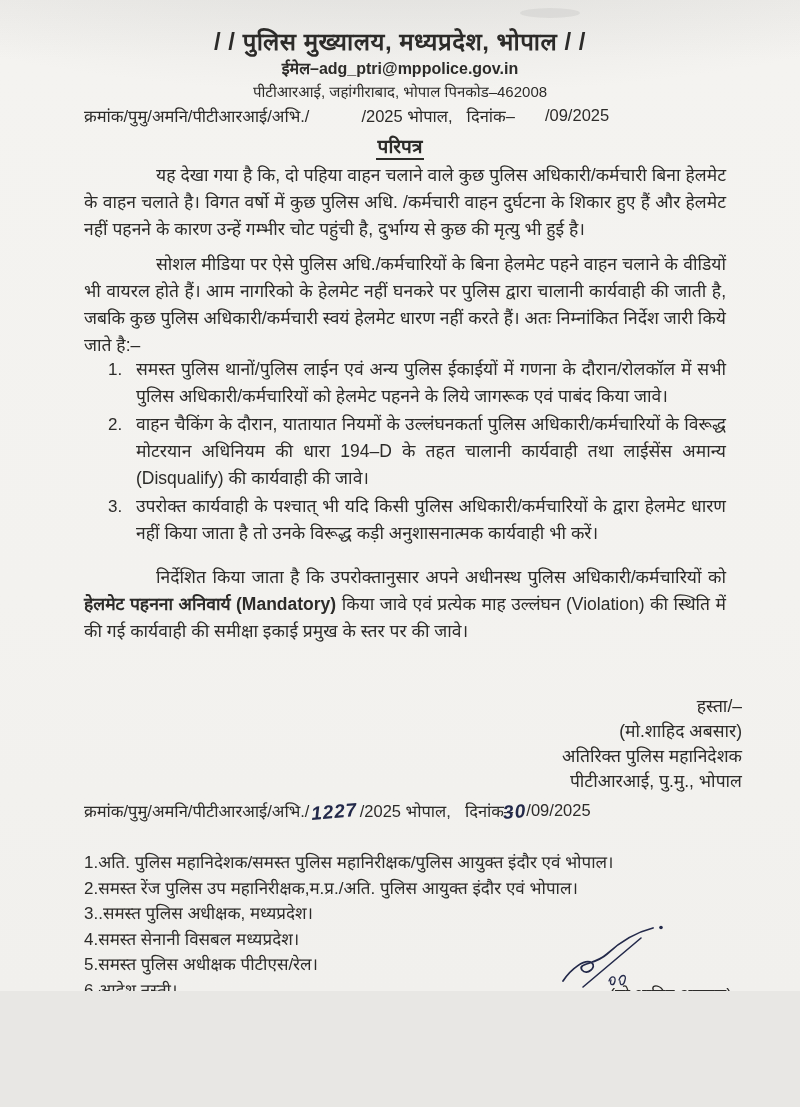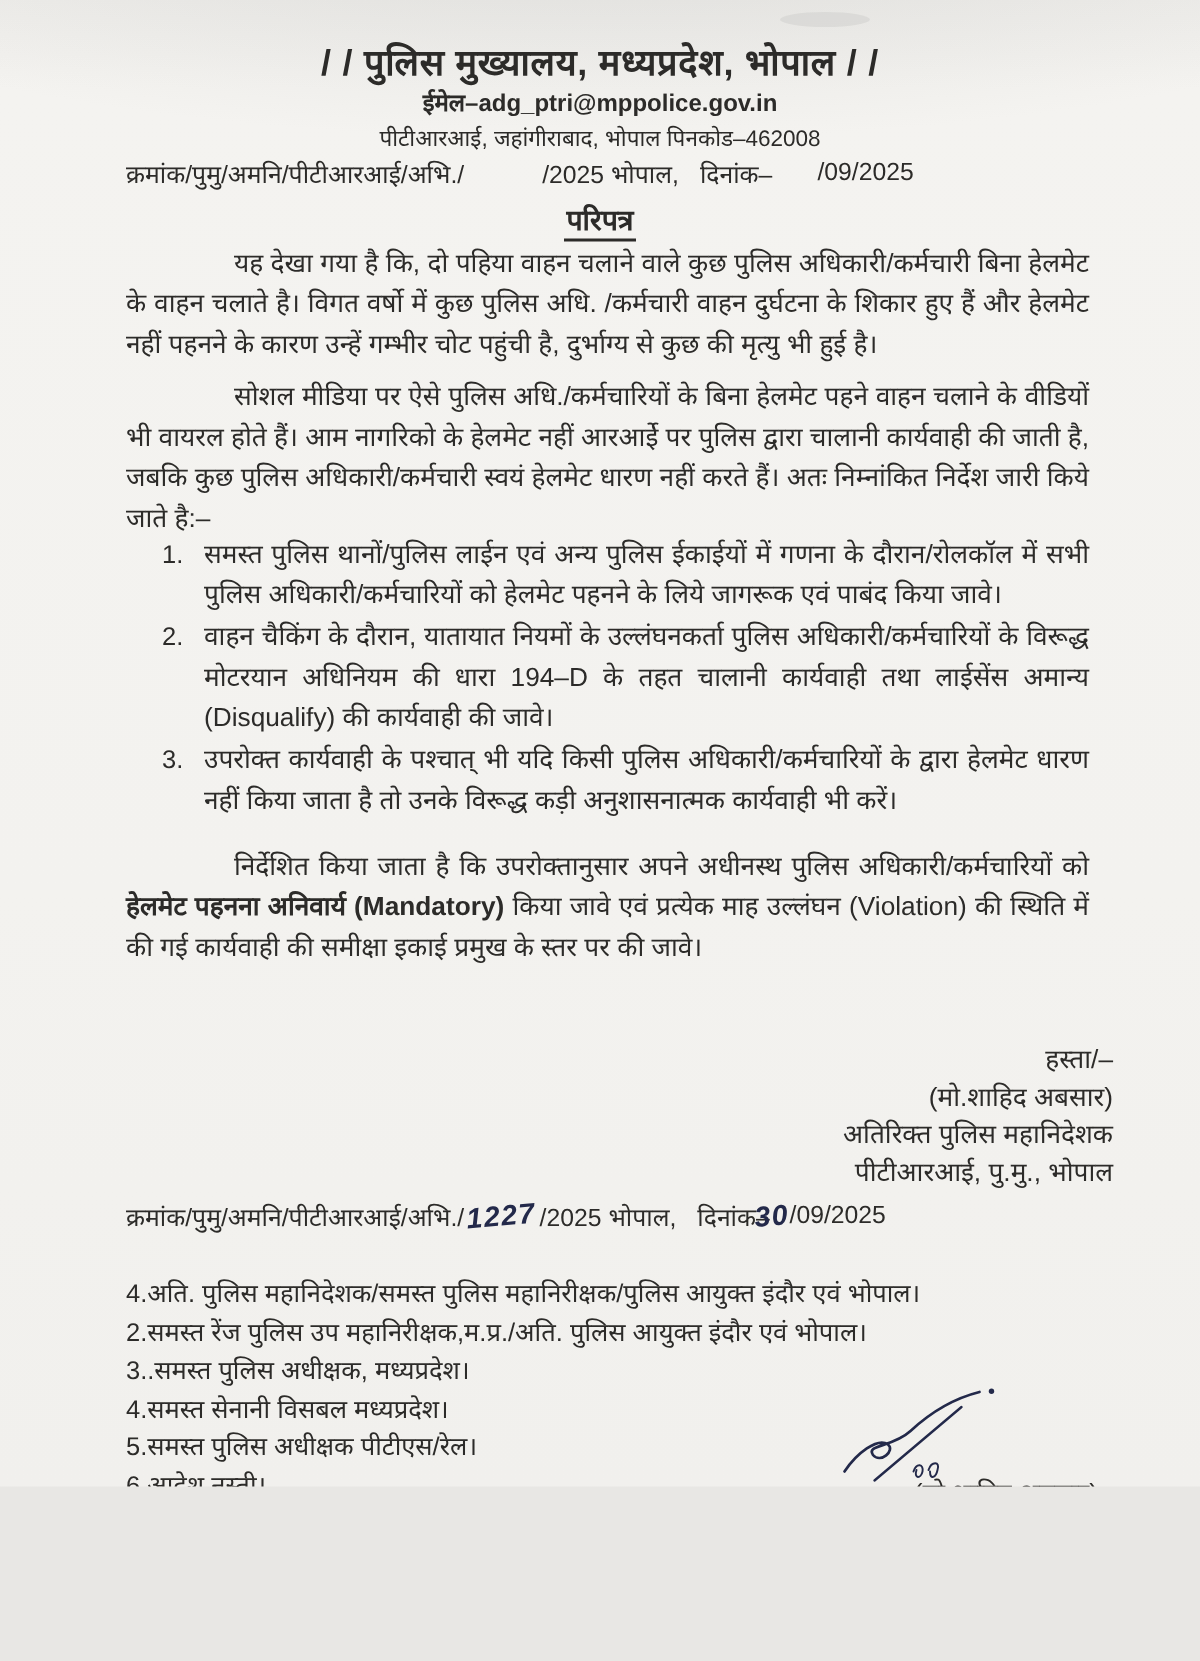--- a/index.html
+++ b/index.html
@@ -73,21 +73,21 @@
     <span>/2025 भोपाल,</span>
     <span class="gap-b"></span>
     <span>दिनांक–</span>
     <span class="gap-c"></span>
     <span>/09/2025</span>
   </div>
 
   <div class="abs center doc-title"><span>परिपत्र</span></div>
 
   <div class="abs para indent para1">यह देखा गया है कि, दो पहिया वाहन चलाने वाले कुछ पुलिस अधिकारी/कर्मचारी बिना हेलमेट के वाहन चलाते है। विगत वर्षो में कुछ पुलिस अधि. /कर्मचारी वाहन दुर्घटना के शिकार हुए हैं और हेलमेट नहीं पहनने के कारण उन्हें गम्भीर चोट पहुंची है, दुर्भाग्य से कुछ की मृत्यु भी हुई है।</div>
-  <div class="abs para indent para2">सोशल मीडिया पर ऐसे पुलिस अधि./कर्मचारियों के बिना हेलमेट पहने वाहन चलाने के वीडियों भी वायरल होते हैं। आम नागरिको के हेलमेट नहीं आरआईे पर पुलिस द्वारा चालानी कार्यवाही की जाती है, जबकि कुछ पुलिस अधिकारी/कर्मचारी स्वयं हेलमेट धारण नहीं करते हैं। अतः निम्नांकित निर्देश जारी किये जाते है:–</div>
+  <div class="abs para indent para2">सोशल मीडिया पर ऐसे पुलिस अधि./कर्मचारियों के बिना हेलमेट पहने वाहन चलाने के वीडियों भी वायरल होते हैं। आम नागरिको के हेलमेट नहीं घनकरे पर पुलिस द्वारा चालानी कार्यवाही की जाती है, जबकि कुछ पुलिस अधिकारी/कर्मचारी स्वयं हेलमेट धारण नहीं करते हैं। अतः निम्नांकित निर्देश जारी किये जाते है:–</div>
 
   <div class="abs dirlist">
     <div class="diritem">
       <span class="dirnum">1.</span>
       <span class="dirtext">समस्त पुलिस थानों/पुलिस लाईन एवं अन्य पुलिस ईकाईयों में गणना के दौरान/रोलकॉल में सभी पुलिस अधिकारी/कर्मचारियों को हेलमेट पहनने के लिये जागरूक एवं पाबंद किया जावे।</span>
     </div>
     <div class="diritem">
       <span class="dirnum">2.</span>
       <span class="dirtext">वाहन चैकिंग के दौरान, यातायात नियमों के उल्लंघनकर्ता पुलिस अधिकारी/कर्मचारियों के विरूद्ध मोटरयान अधिनियम की धारा 194–D के तहत चालानी कार्यवाही तथा लाईसेंस अमान्य (Disqualify) की कार्यवाही की जावे।</span>
     </div>
@@ -114,21 +114,21 @@
     <span class="hand hand-num">1227</span>
     <span>/2025 भोपाल,</span>
     <span class="gap-b"></span>
     <span>दिनांक–</span>
     <span class="hand hand-date">30</span>
     <span>/09/2025</span>
   </div>
 
 
   <div class="abs dist">
-    <div>4.अति. पुलिस महानिदेशक/समस्त पुलिस महानिरीक्षक/पुलिस आयुक्त इंदौर एवं भोपाल।</div>
+    <div>1.अति. पुलिस महानिदेशक/समस्त पुलिस महानिरीक्षक/पुलिस आयुक्त इंदौर एवं भोपाल।</div>
     <div>2.समस्त रेंज पुलिस उप महानिरीक्षक,म.प्र./अति. पुलिस आयुक्त इंदौर एवं भोपाल।</div>
     <div>3..समस्त पुलिस अधीक्षक, मध्यप्रदेश।</div>
     <div>4.समस्त सेनानी विसबल मध्यप्रदेश।</div>
     <div>5.समस्त पुलिस अधीक्षक पीटीएस/रेल।</div>
     <div>6.आदेश नस्ती।</div>
   </div>
 
   <div class="abs sigblock sig2">
     <svg class="scrawl" width="130" height="66" viewBox="0 0 130 66">
       <path d="M6,56 C14,44 28,33 35,38 C40,42 30,51 25,45 C20,38 38,40 50,29 C64,16 80,7 96,3" fill="none" stroke="#23294a" stroke-width="1.8" stroke-linecap="round"></path>

